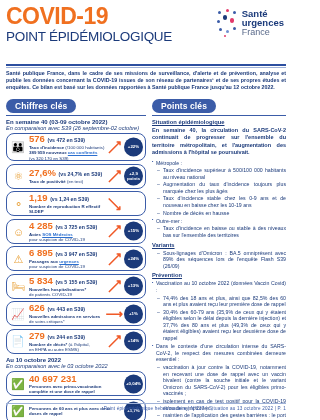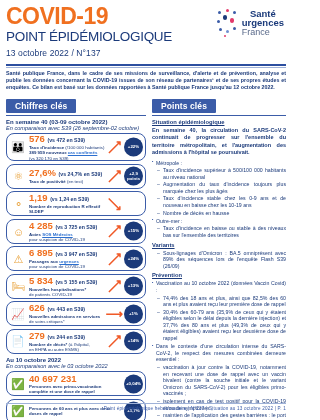--- a/index.html
+++ b/index.html
@@ -15,37 +15,37 @@
   
   .header { position: relative; height: 58px; }
   .h-title { font-size: 23px; font-weight: bold; color: #f07020; letter-spacing: -0.5px; line-height: 24px; }
   .h-sub { font-size: 13.5px; font-weight: normal; color: #1b3a7a; letter-spacing: -0.3px; line-height: 16px; margin-top: 1px; }
   .h-date { font-size: 8.5px; color: #1b3a7a; margin-top: 3px; letter-spacing: 0.1px; }
 
   .logo { position: absolute; right: 2px; top: 4px; display: flex; align-items: center; gap: 3px; }
   .logo-mark { position: relative; width: 22px; height: 30px; }
   .logo-mark i { position: absolute; border-radius: 50%; display: block; }
   .logo-text { line-height: 9.5px; }
-  .logo-text b { display: block; font-size: 9.5px; font-weight: bold; color: #1b3a7a; text-align: center; }
+  .logo-text b { display: block; font-size: 9.5px; font-weight: bold; color: #1b3a7a; }
   .logo-text span { display: block; font-size: 9px; color: #5a6a8a; }
 
   .rule { height: 1.6px; background: #2c4fa0; margin-top: 2px; }
   .rule2 { height: 0.8px; background: #9fb2d8; margin-top: 1px; }
 
   .intro { font-size: 5.3px; line-height: 7px; color: #1b3a7a; font-weight: bold; margin-top: 2.5px; text-align: justify; }
 
   
   .cols { display: flex; gap: 6px; margin-top: 4px; }
   .col-left { width: 140px; flex: none; }
   .col-right { flex: 1; }
 
   .pill {
     display: inline-block; background: #3b5ca8; color: #ffffff;
     font-size: 8.5px; font-weight: bold; padding: 2px 9px;
-    border-radius: 1px; letter-spacing: 0.1px;
+    border-radius: 7px; letter-spacing: 0.1px;
   }
   .pill-wrap { border-bottom: 1px solid #3b5ca8; padding-bottom: 2px; margin-bottom: 3px; }
 
   .week-line { font-size: 6px; font-weight: bold; color: #1b3a7a; margin-top: 3px; }
   .week-sub { font-size: 5.6px; font-style: italic; color: #1b3a7a; margin-bottom: 2.5px; }
 
   
   .card {
     position: relative; border: 0.9px solid #3b5ca8; border-radius: 8px;
     height: 28px; margin-bottom: 2.5px; padding: 2px 34px 2px 22px;
@@ -85,21 +85,20 @@
   .footer-txt { font-size: 4.6px; color: #3b5ca8; text-align: right; margin-top: 2.5px; letter-spacing: 0.2px; }
 </style>
 </head>
 <body>
 
 <div class="page">
 
   <div class="header">
     <div class="h-title">COVID-19</div>
     <div class="h-sub">POINT ÉPIDÉMIOLOGIQUE</div>
-    <div class="h-date">13 octobre 2022 / N°137</div>
 
     <div class="logo">
       <span class="logo-mark">
         <i style="width:3.2px;height:3.2px;background:#3b5ca8;left:1px;top:3px;"></i>
         <i style="width:3.2px;height:3.2px;background:#e23a6b;left:9px;top:0.5px;"></i>
         <i style="width:3.2px;height:3.2px;background:#3b5ca8;left:16px;top:3px;"></i>
         <i style="width:4.6px;height:4.6px;background:#1b3a7a;left:6px;top:7px;"></i>
         <i style="width:4.6px;height:4.6px;background:#e23a6b;left:13px;top:10px;"></i>
         <i style="width:3.2px;height:3.2px;background:#3b5ca8;left:0px;top:12px;"></i>
         <i style="width:3.2px;height:3.2px;background:#3b5ca8;left:2px;top:20px;"></i>

